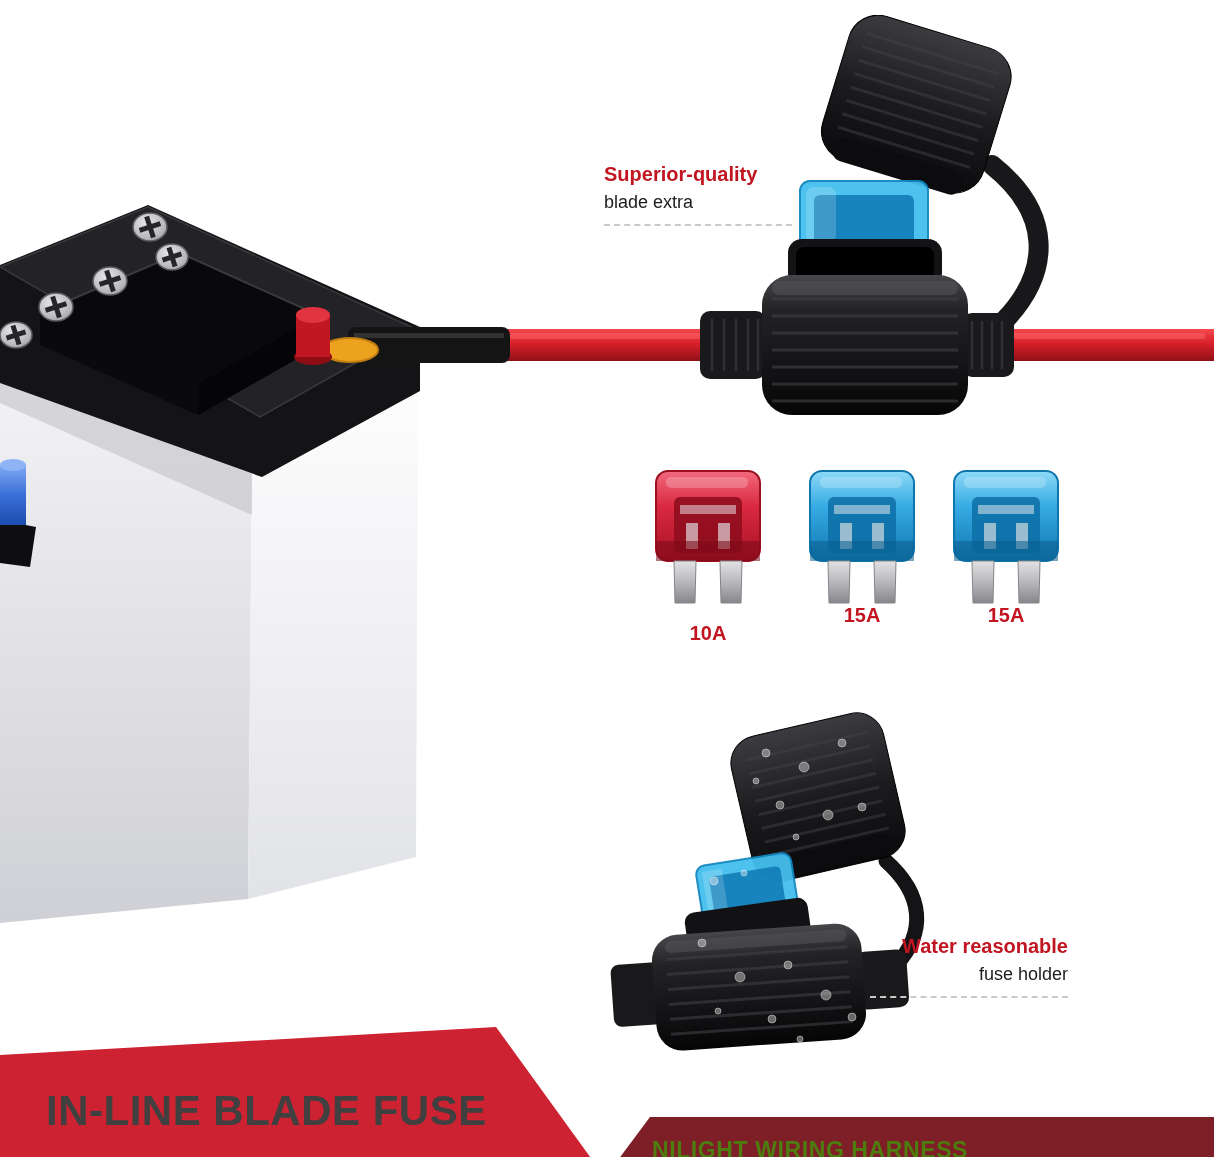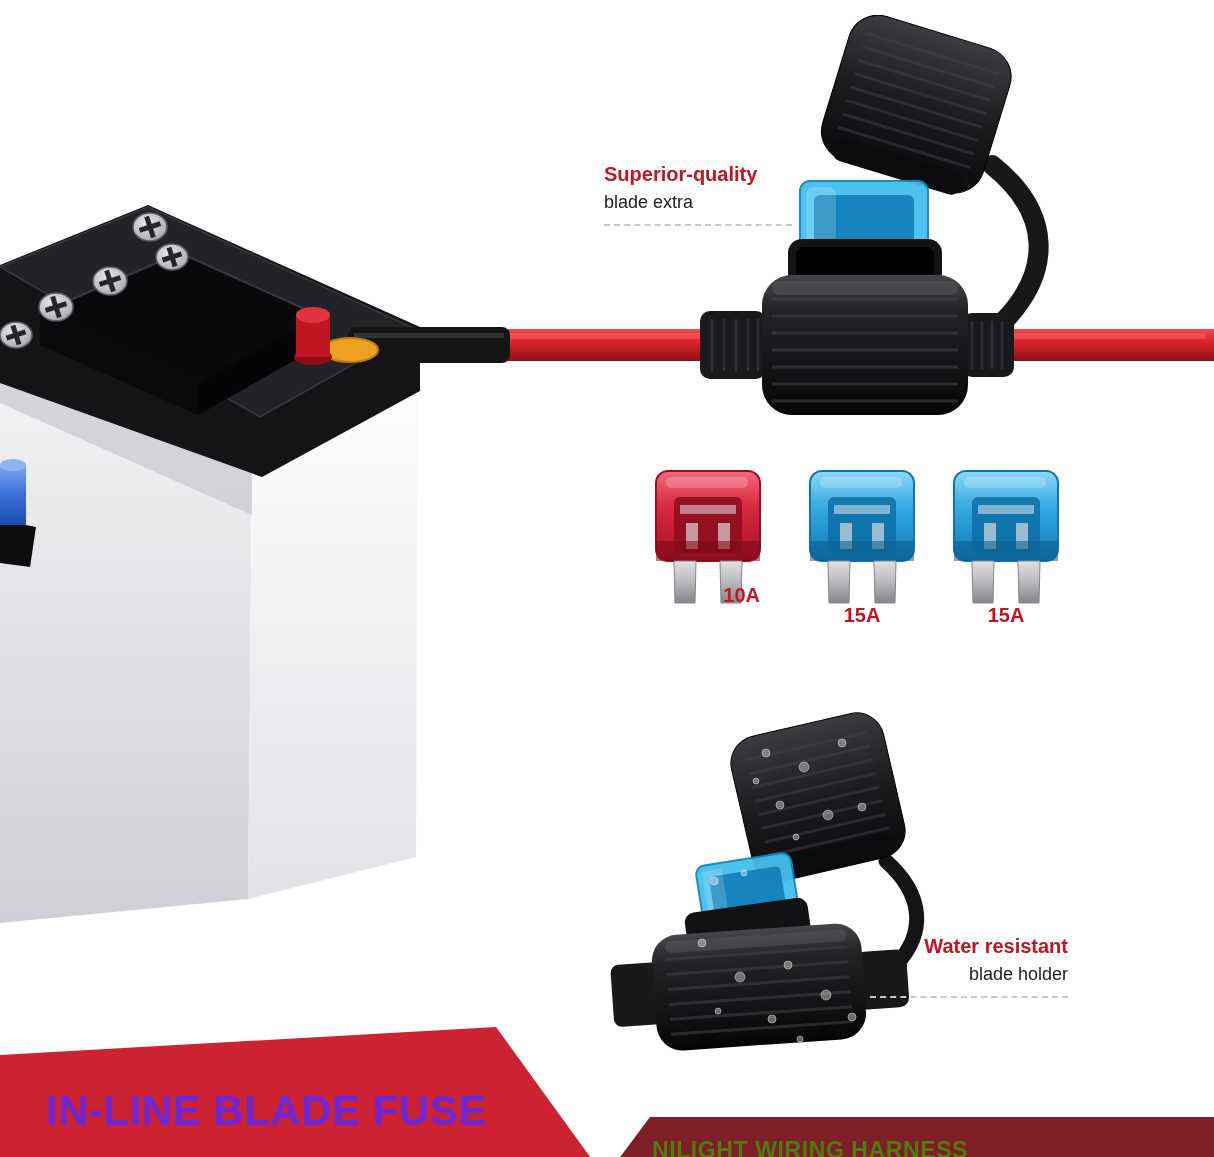--- a/index.html
+++ b/index.html
@@ -9,21 +9,21 @@
 
   .callout { position:absolute; }
   .callout.right { text-align:right; }
   .callout-title { font-size:20px; font-weight:bold; color:#c11520; line-height:1.2; }
   .callout-sub { font-size:18px; color:#1c1c1c; line-height:1.25; margin-top:5px; }
   .leader { height:0; border-bottom:2px dashed #c9c9c9; margin-top:10px; }
 
   .fuse-label { position:absolute; width:104px; text-align:center; font-size:20px; font-weight:bold; color:#c11520; }
   .caption { position:absolute; left:594px; top:634px; width:530px; text-align:center; font-size:17.5px; color:#1f1f1f; }
 
-  .product-title { position:absolute; left:46px; top:1072px; color:#6d28d9; font-size:42px; font-weight:800; letter-spacing:0.5px; white-space:nowrap; }
+  .product-title { position:absolute; left:46px; top:1072px; color:#404040; font-size:42px; font-weight:800; letter-spacing:0.5px; white-space:nowrap; }
   .brand-line { position:absolute; left:652px; top:1122px; width:490px; color:#4d7c0f; font-size:23px; font-weight:600; letter-spacing:0.6px; white-space:nowrap; }
 </style>
 </head>
 <body>
 
 <div class="canvas">
 
   <svg class="art" viewBox="0 0 1214 1157">
     <defs>
       <linearGradient id="gBodyL" x1="0" y1="0" x2="0" y2="1">
@@ -246,27 +246,27 @@
     <polygon points="0,1040 496,1012 601,1157 0,1157" fill="#cc2231"></polygon>
     <polygon points="650,1102 1214,1102 1214,1157 609,1157" fill="#7e1f28"></polygon>
   </svg>
 
   <div class="callout" style="left:604px; top:147px; width:188px;">
     <div class="callout-title">Superior-quality</div>
     <div class="callout-sub">blade extra</div>
     <div class="leader"></div>
   </div>
 
-  <div class="fuse-label" style="left:656px; top:569px;text-align:right;">10A</div>
+  <div class="fuse-label" style="left:656px; top:607px;">10A</div>
   <div class="fuse-label" style="left:810px; top:589px;">15A</div>
   <div class="fuse-label" style="left:954px; top:589px;">15A</div>
 
 
   <div class="callout right" style="left:870px; top:919px; width:198px;">
-    <div class="callout-title">Water resistant</div>
-    <div class="callout-sub">blade holder</div>
+    <div class="callout-title">Water reasonable</div>
+    <div class="callout-sub">fuse holder</div>
     <div class="leader"></div>
   </div>
 
   <div class="product-title">IN-LINE BLADE FUSE</div>
   <div class="brand-line">NILIGHT WIRING HARNESS</div>
 
 </div>
 
 </body></html>

